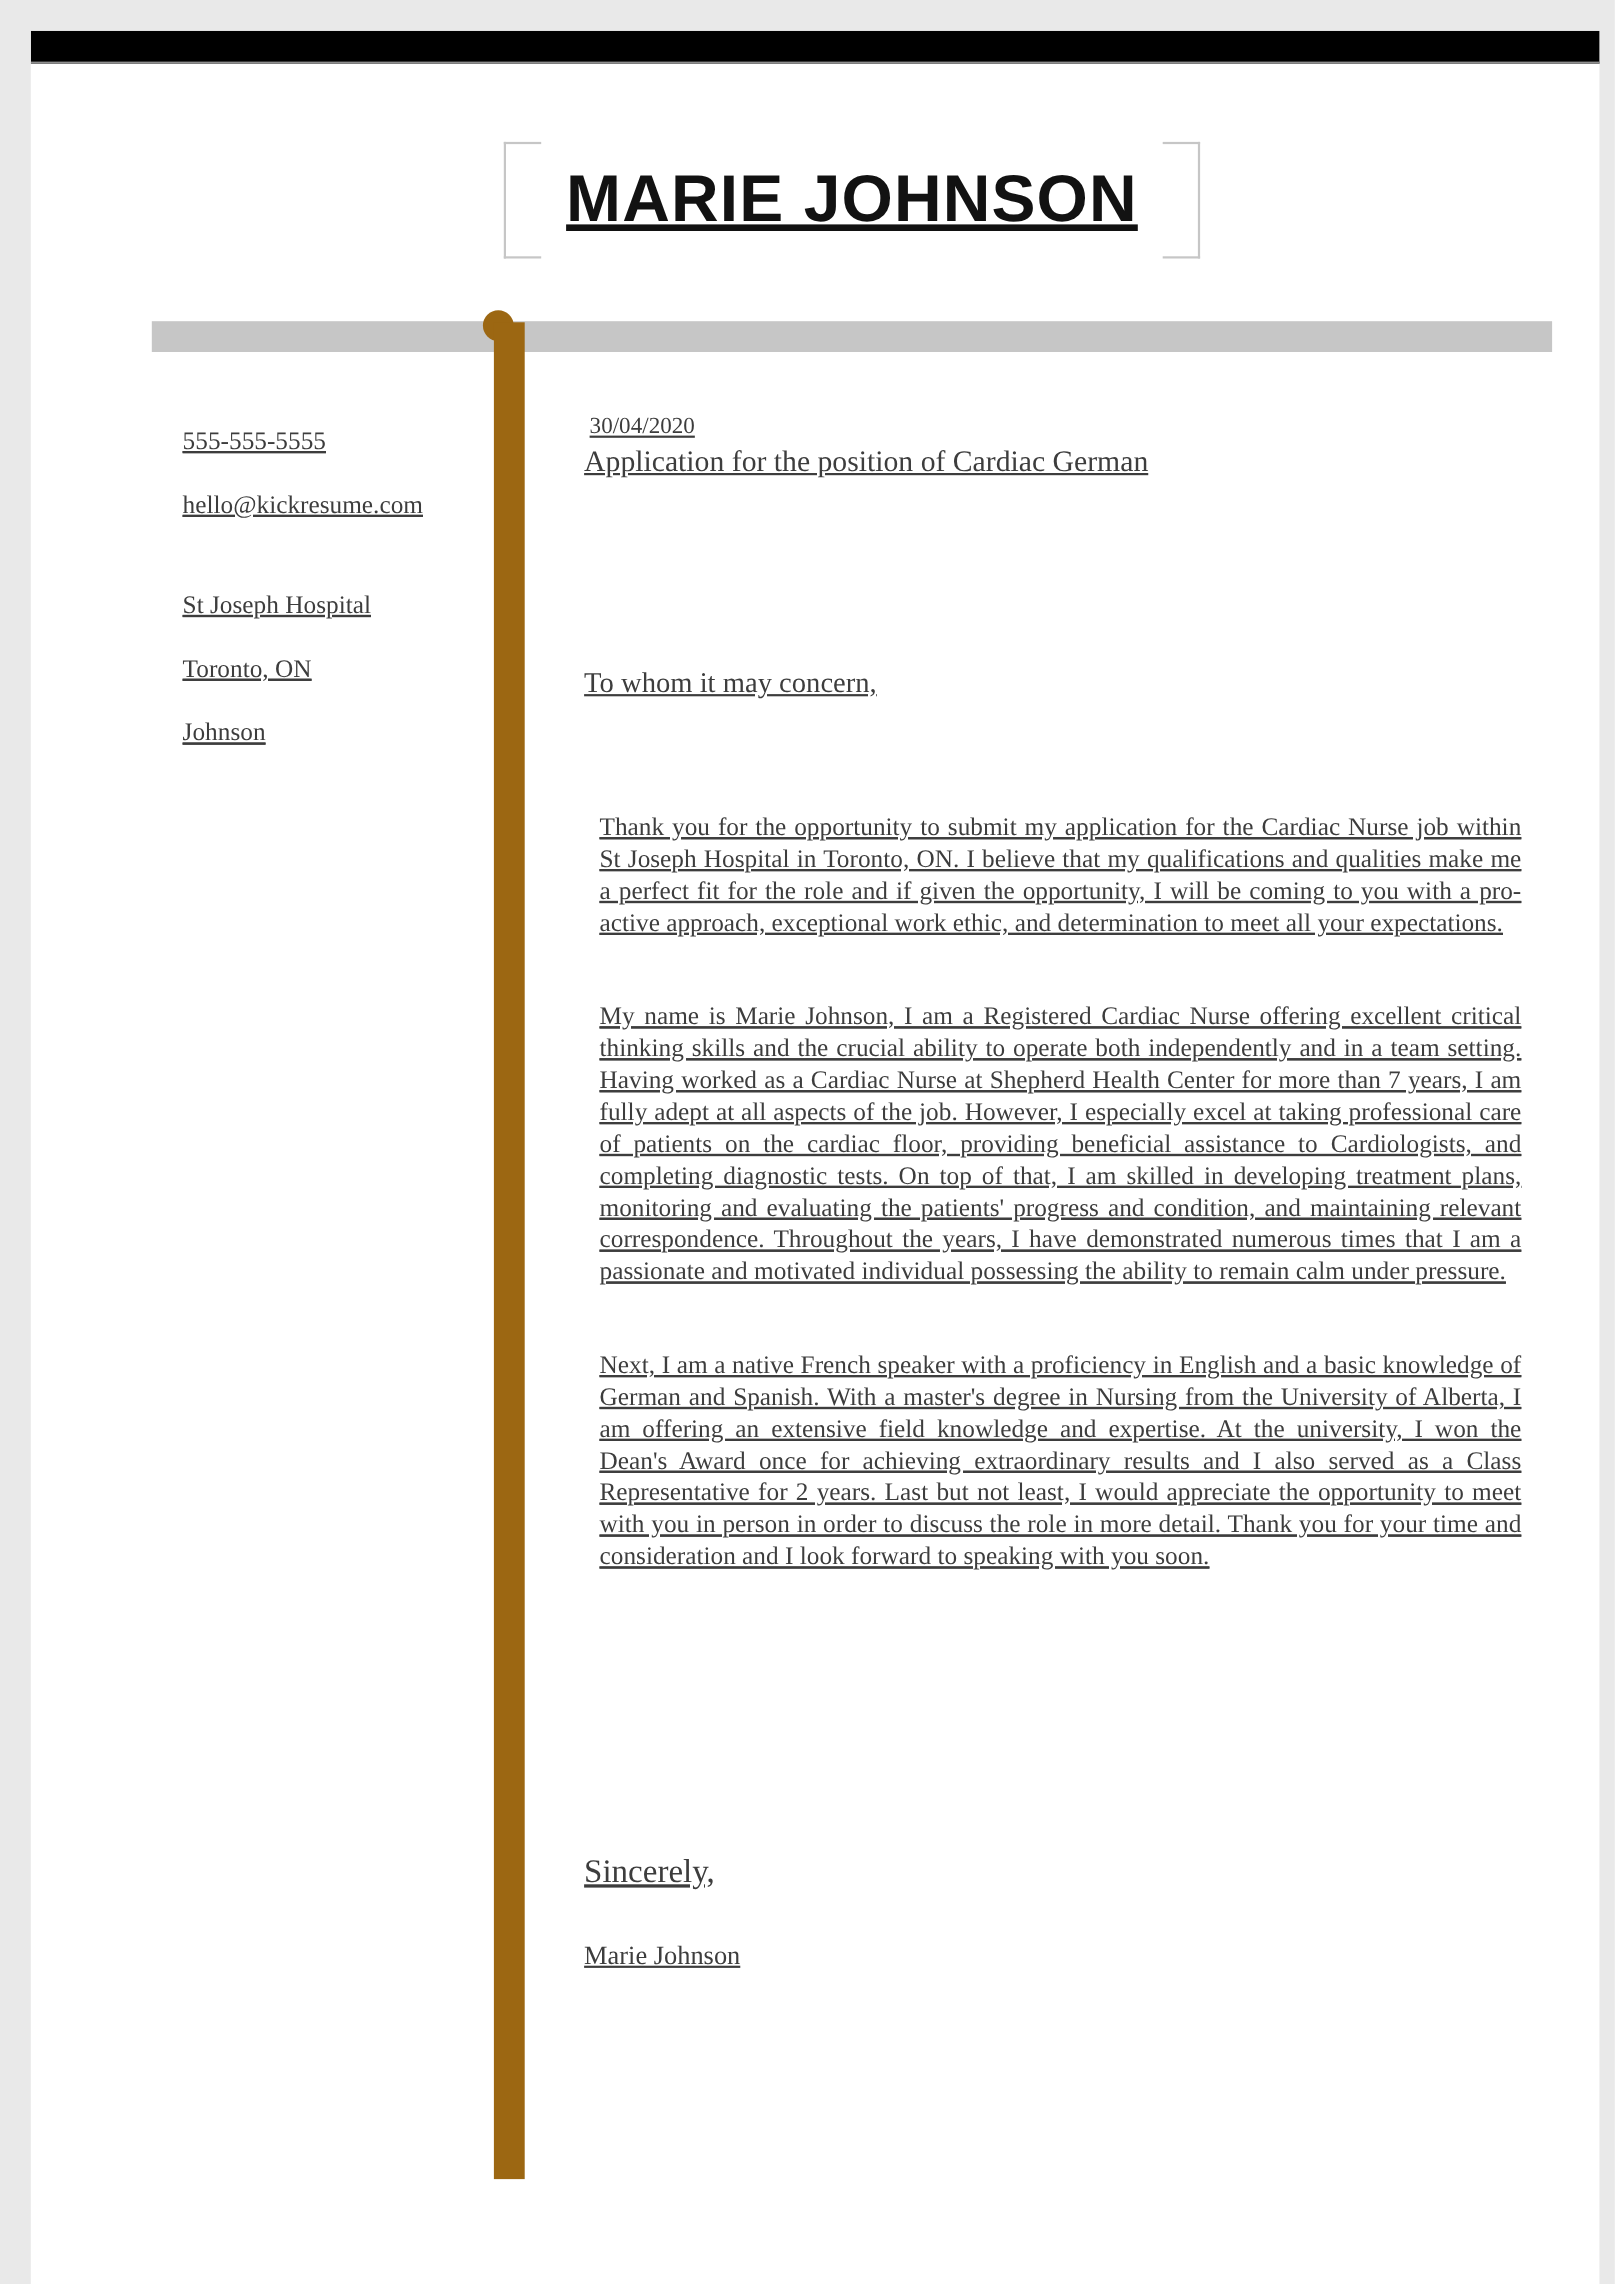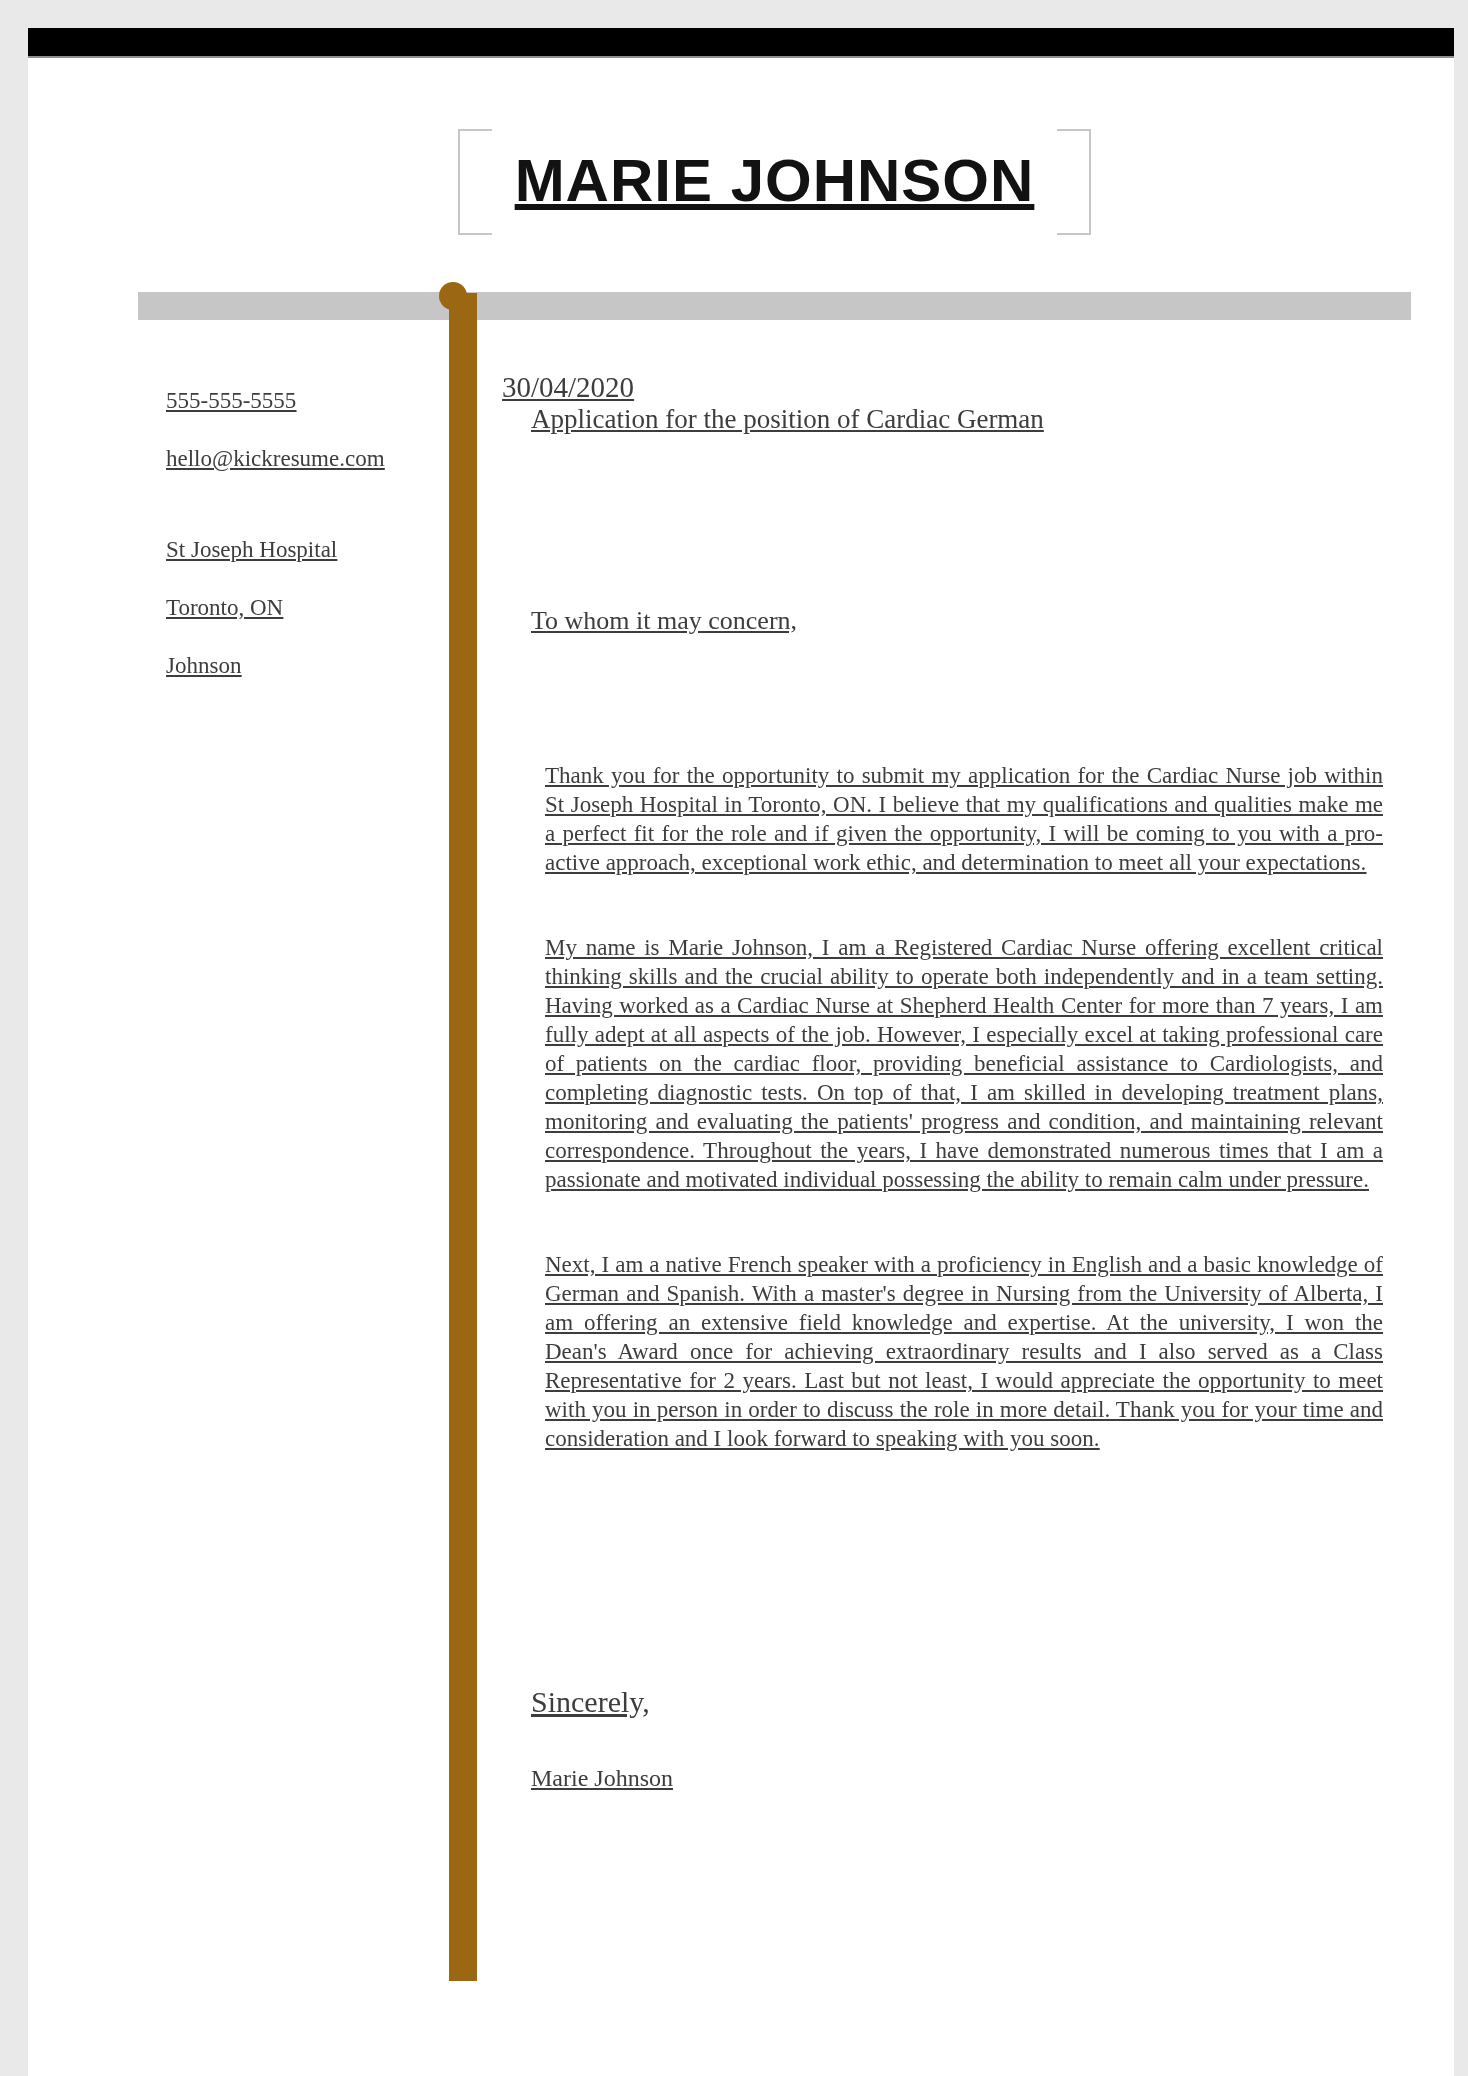--- a/index.html
+++ b/index.html
@@ -41,25 +41,25 @@
     border-radius:50%;
     background:var(--accent-gold,#9c6712);
   }
   .timeline-line {
     position:absolute; top:265px; left:421px; width:3px; height:1688px;
     background:var(--accent-gold,#9c6712);
   }
   .left-col div { font-size:23px; line-height:30px; }
   .contact  { position:absolute; top:330px; left:110px; }
   .address  { position:absolute; top:447px; left:110px;margin-top:32px; }
-  .date     { position:absolute; top:332px; left:460px; font-size:29px; line-height:26px; }
+  .date     { position:absolute; top:332px; left:494px; font-size:21px; line-height:26px; }
   .subject  { position:absolute; top:360px; left:489px; width:894px; font-size:27px; line-height:34px; }
   .salutation { position:absolute; top:563px; left:489px; font-size:26px; line-height:32px; }
   .paragraphs {
-    position:absolute; top:705px; left:489px; width:894px;
+    position:absolute; top:681px; left:489px; width:894px;
     font-size:23px; line-height:29px;
     text-align:justify; text-justify:inter-word;
   }
   .paragraphs p { margin:0 0 28px 0; }
   .closing   { position:absolute; top:1645px; left:489px; font-size:30px; line-height:30px; }
   .signature { position:absolute; top:1721px; left:489px; font-size:24px; line-height:30px; }
 </style>
 </head>
 <body>
 

